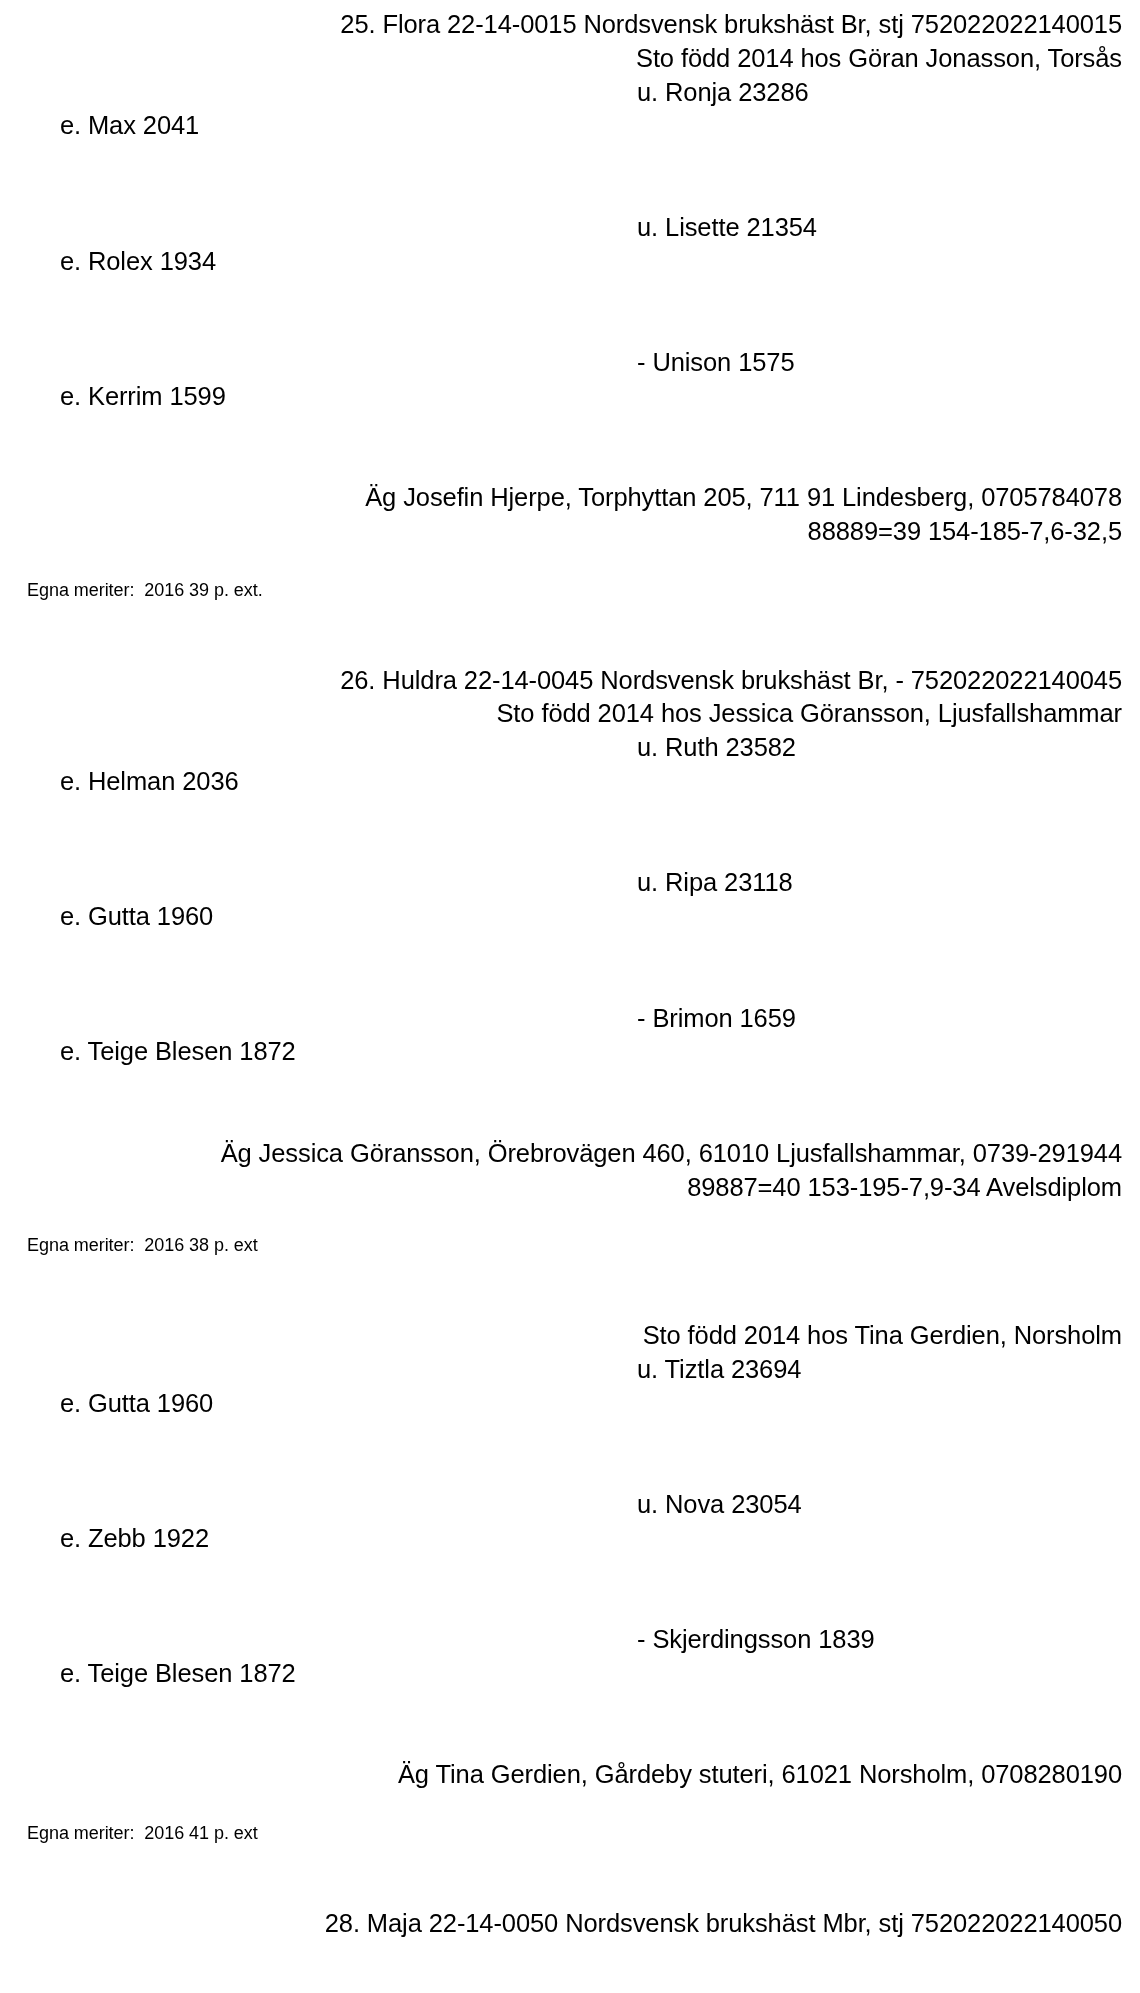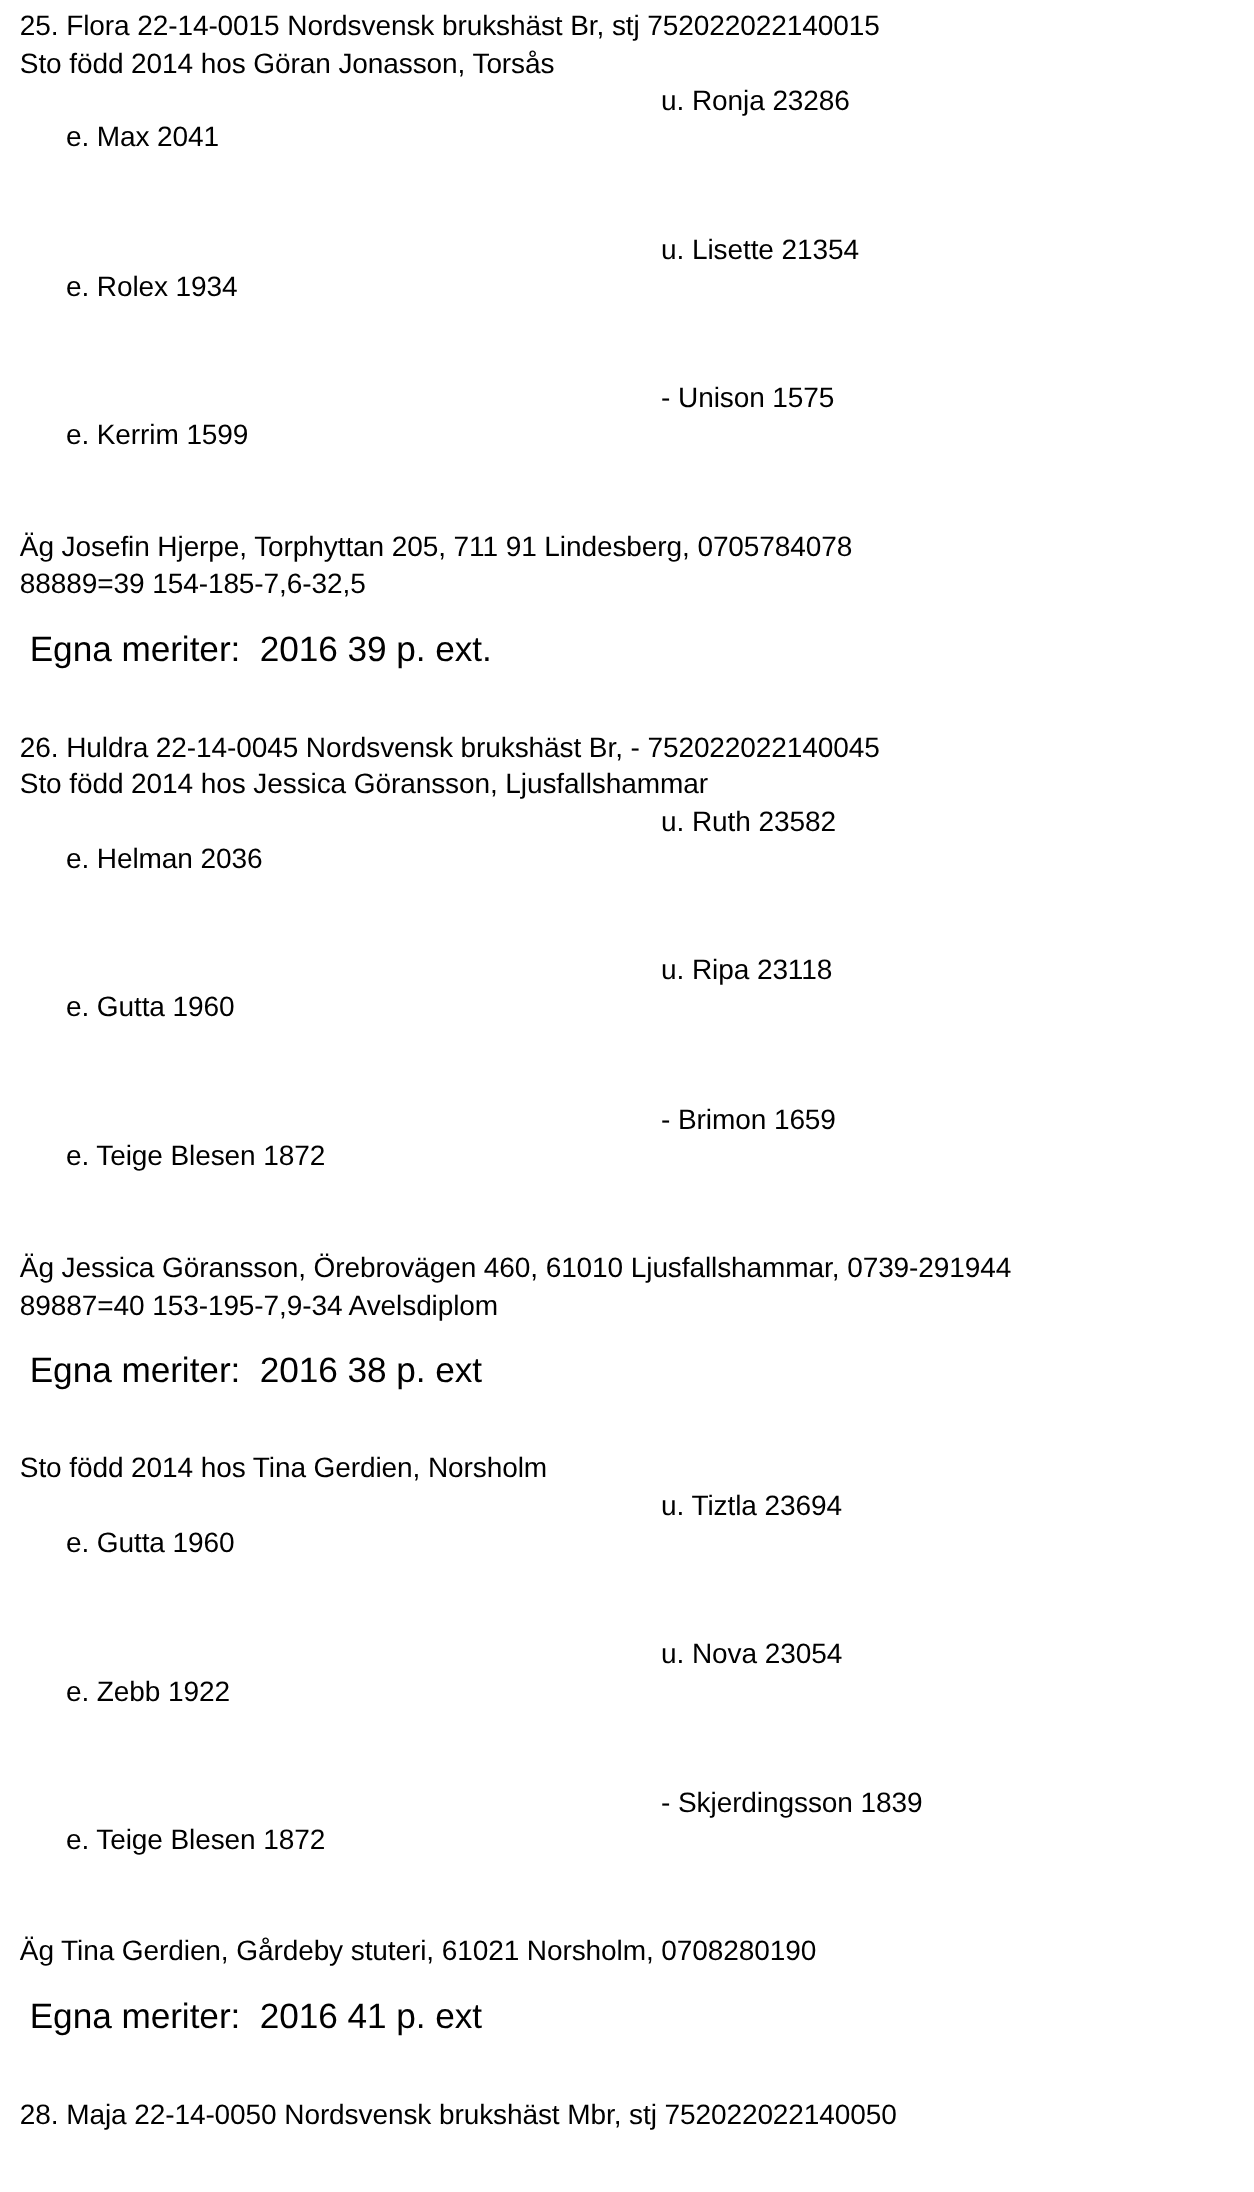--- a/index.html
+++ b/index.html
@@ -27,40 +27,41 @@
     margin: 0 0 0 0;
   }
   .entry + .entry {
     margin-top: 56px;
   }
   .line {
     font-size: 25.5px;
     line-height: 33.8px;
     white-space: pre;
     letter-spacing: -0.1px;
+    text-align: right;
   }
   
   .ped-row {
     position: relative;
     font-size: 25.5px;
     line-height: 33.8px;
     white-space: pre;
     letter-spacing: -0.1px;
   }
   .ped-sire {
     display: inline-block;
   }
   .ped-dam {
     position: absolute;
-    left: 583px;
+    left: 619px;
     top: 0;
     white-space: pre;
   }
   .meriter {
-    font-size: 32px;
+    font-size: 18px;
     line-height: 33.8px;
     white-space: pre;
     padding-left: 9px;
     margin-top: 25px;
     letter-spacing: -0.05px;
   }
 </style>
 </head>
 <body>
 

